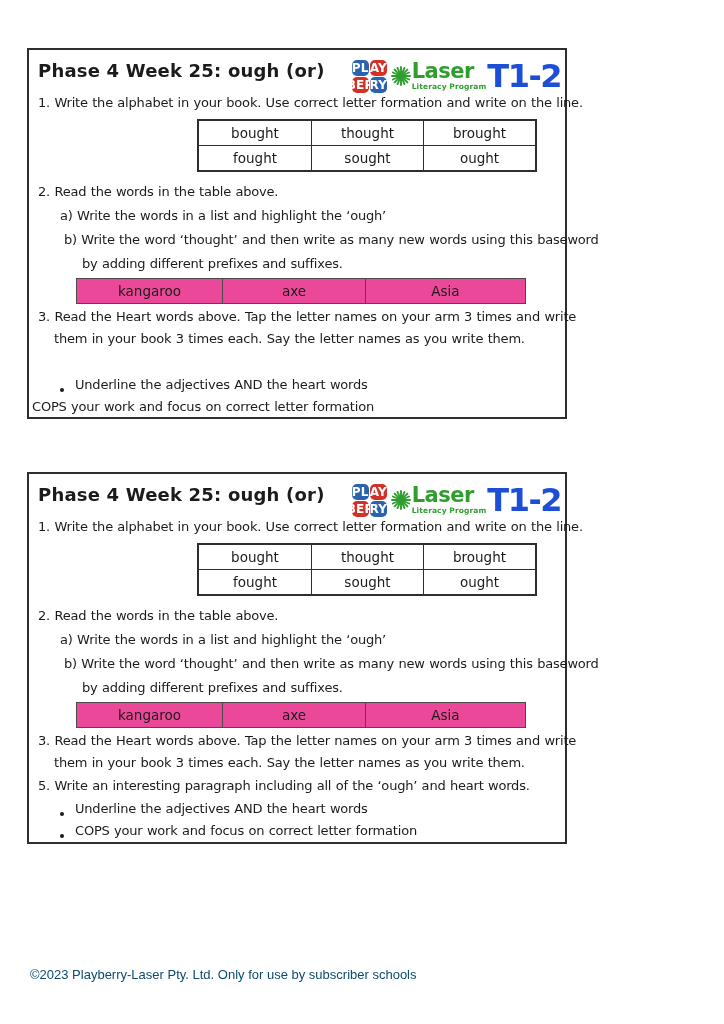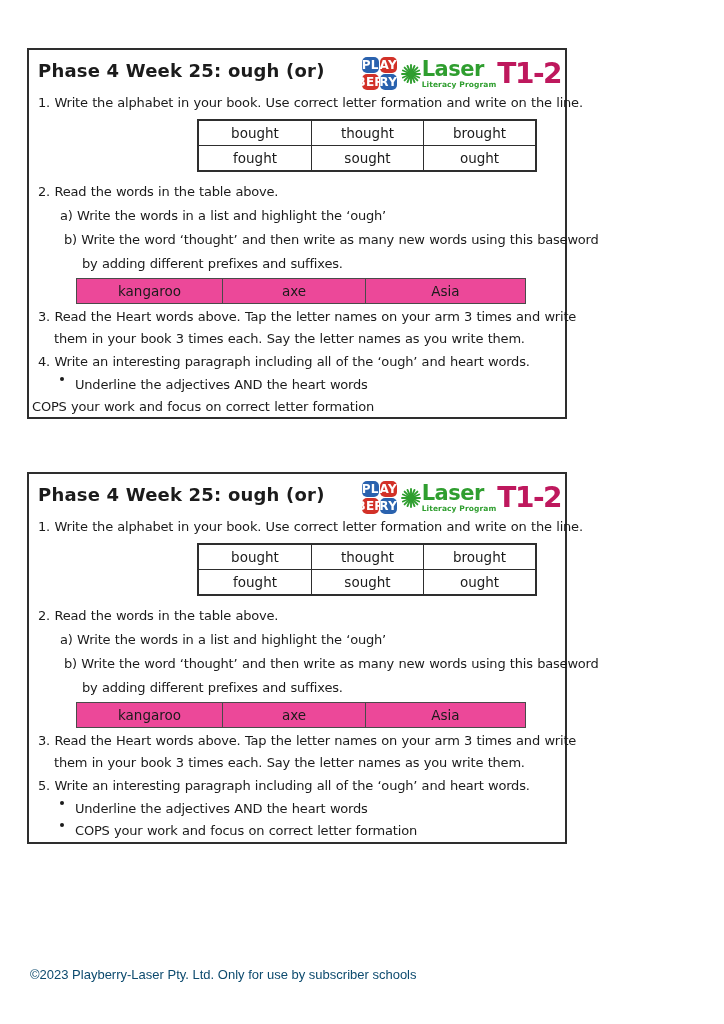--- a/index.html
+++ b/index.html
@@ -24,35 +24,35 @@
   .tcell { width:112px; height:24px; line-height:24px; text-align:center; font-size:13.5px; }
   .tcell + .tcell { border-left:1.5px solid #2e2e2e; }
 
   
   .htable { position:absolute; left:47px; top:228px; border:1.5px solid #4a4a4a;
     background:#ec4899; display:flex; }
   .hcell { height:24px; line-height:24px; text-align:center; font-size:13.5px; }
   .hcell + .hcell { border-left:1.5px solid #4a4a4a; }
   .hc0 { width:145px; } .hc1 { width:143px; } .hc2 { width:160px; }
 
-  .bullet { display:flex; align-items:flex-start; }
+  .bullet { display:flex; align-items:flex-end; }
   .dot { width:4px; height:4px; border-radius:50%; background:#1b1b1b; margin-right:11px; flex:0 0 auto; }
 
   
   .logo { position:absolute; right:4px; top:7px; display:flex; align-items:center; }
   .puzzle { width:35px; height:33px; display:grid; grid-template-columns:17px 17px;
     grid-template-rows:16px 16px; gap:1px; margin-right:3px; }
   .tile { border-radius:5px; color:#fff; font-size:12px; font-weight:700;
     display:flex; align-items:center; justify-content:center; letter-spacing:0.2px; }
   .t-blue { background:#2a62ae; } .t-red { background:#d23128; }
   .star { margin-right:1px; margin-left:1px; }
   .brand-col { display:flex; flex-direction:column; align-items:flex-start; line-height:1;text-align:center; }
   .brand { font-size:21px; font-weight:800; color:#2f9e2f; letter-spacing:-0.5px; }
   .brand-sub { font-size:7.5px; font-weight:700; color:#2f9e2f; margin-top:1px; letter-spacing:0.1px; }
-  .tag { font-size:28px; font-weight:900; color:#be185d; letter-spacing:-1.5px; margin-left:1px; }
+  .tag { font-size:32px; font-weight:900; color:#1d4ed8; letter-spacing:-1.5px; margin-left:1px; }
 
   .footer { position:absolute; left:30px; top:967px; font-family:"Liberation Sans", sans-serif;
     font-size:13px; color:#0c4a6e; letter-spacing:0; white-space:nowrap; }
 
   
   .l1  { left:9px;  top:45px; }
   .l2  { left:9px;  top:134px; }
   .l2a { left:31px; top:158px; }
   .l2b1{ left:35px; top:182px; }
   .l2b2{ left:53px; top:206px; }
@@ -119,21 +119,20 @@
     <div class="line l2b2">by adding different prefixes and suffixes.</div>
 
     <div class="htable">
       <div class="hcell hc0">kangaroo</div>
       <div class="hcell hc1">axe</div>
       <div class="hcell hc2">Asia</div>
     </div>
 
     <div class="line l3a">3. Read the Heart words above. Tap the letter names on your arm 3 times and write</div>
     <div class="line l3b">them in your book 3 times each. Say the letter names as you write them.</div>
-    <div class="line l4">4. Write an interesting paragraph including all of the ‘ough’ and heart words.</div>
 
     <div class="line lb1 bullet">
       <span class="dot"></span>
       <span>Underline the adjectives AND the heart words</span>
     </div>
 
     <div class="line lcops">COPS your work and focus on correct letter formation</div>
   </div>
 
   <div class="panel panel-2">

